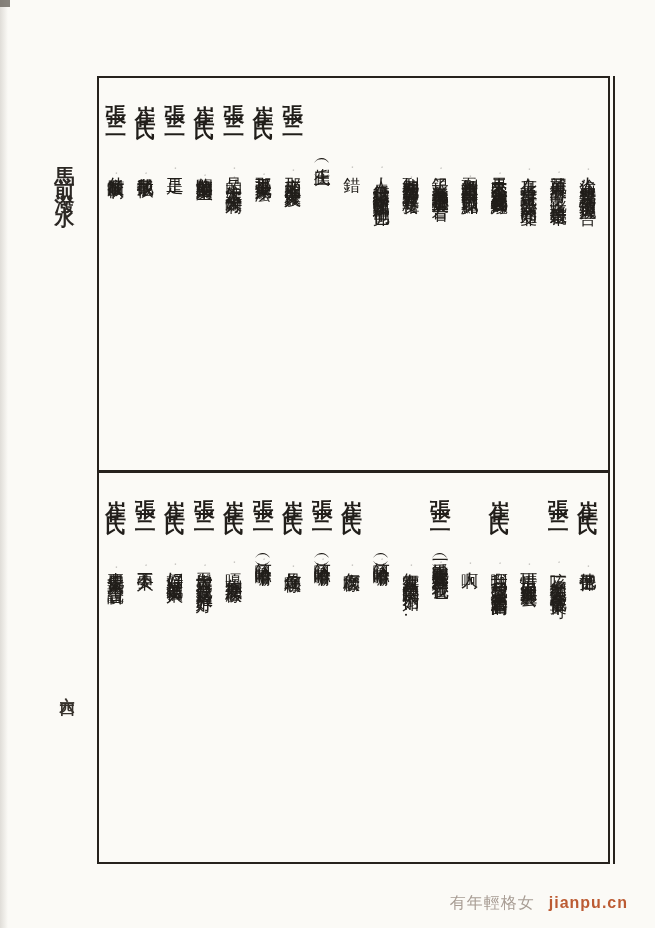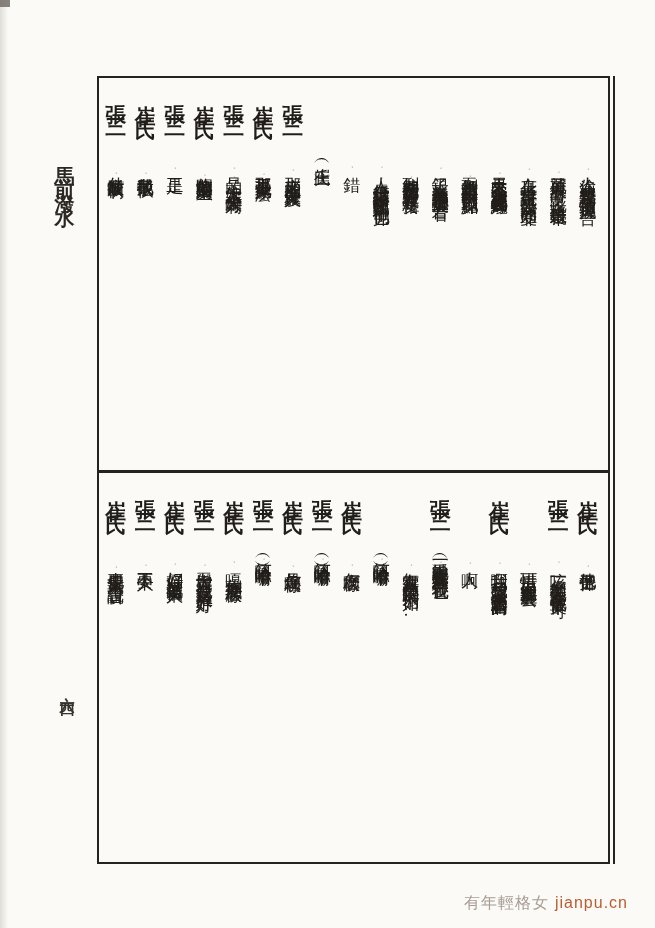--- a/index.html
+++ b/index.html
@@ -52,21 +52,21 @@
   }
   .page-num{
     position:absolute;left:57px;top:684px;
     writing-mode:vertical-rl;font-size:15px;letter-spacing:7px;color:#36322c;font-weight:bold;
   }
   .watermark{
     position:absolute;right:27px;top:893px;
     font-family:"Liberation Sans","DejaVu Sans",sans-serif;
     font-size:16px;letter-spacing:1px;white-space:nowrap;
   }
-  .wm-url{font-weight:normal;margin-left:6px;}
+  .wm-url{font-weight:bold;margin-left:14px;}
 </style>
 </head>
 <body style="color: rgb(33, 30, 26); background: rgb(251, 250, 246);">
 
 <div class="scan-edge-left"></div>
 <div class="scan-corner"></div>
 
 <div class="book-title">馬前潑水</div>
 <div class="page-num">六四一</div>
 

